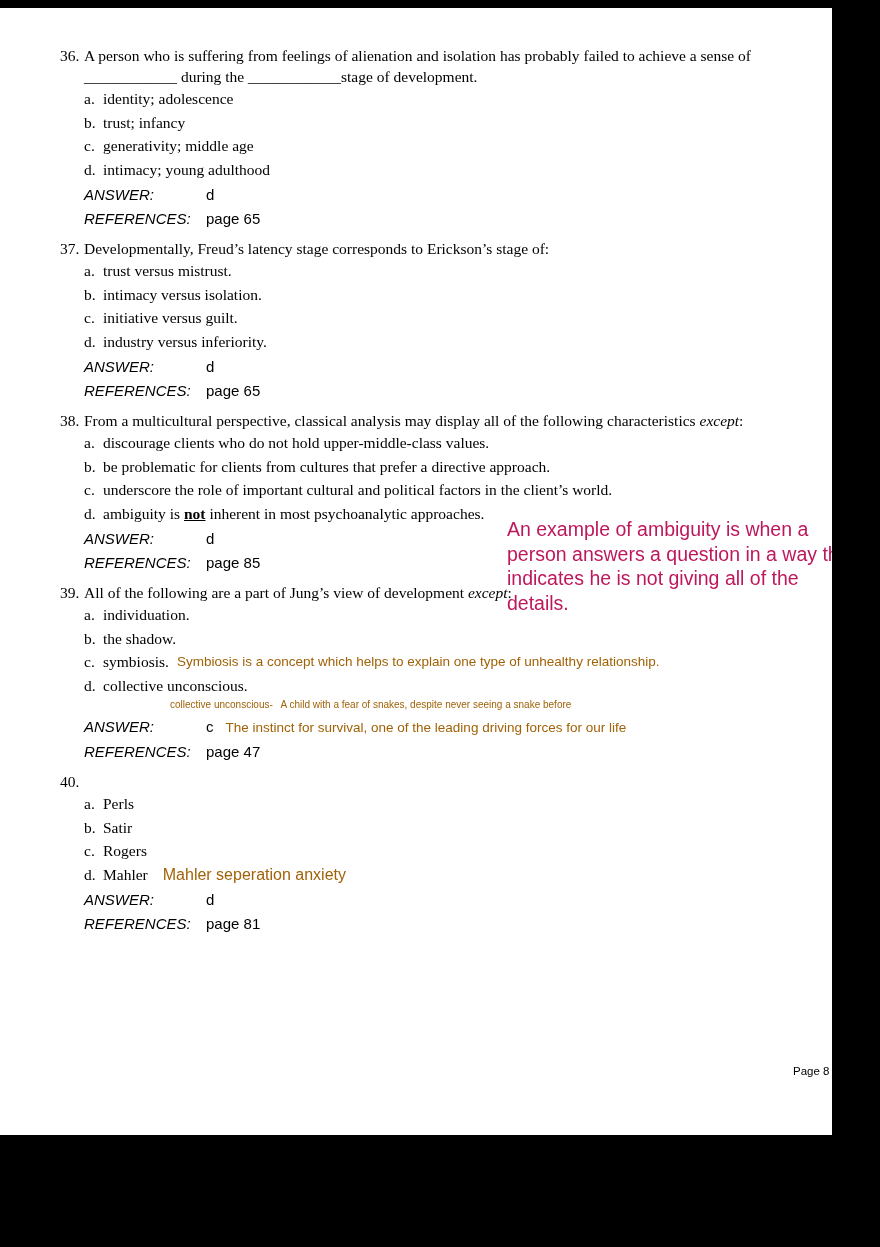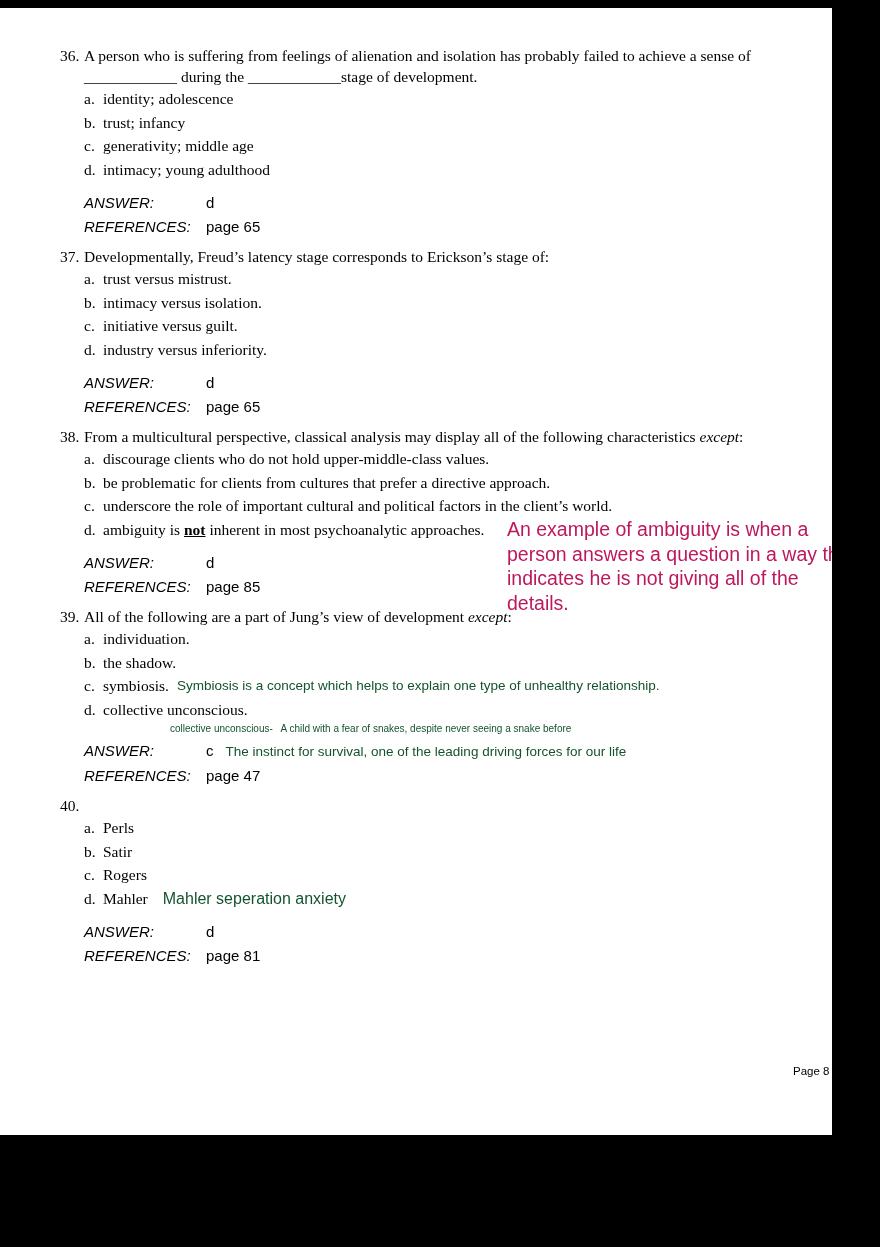--- a/index.html
+++ b/index.html
@@ -37,37 +37,37 @@
   .options { margin-left: 24px; }
   .option {
     display: flex;
     font-size: 15.5px;
     line-height: 23.5px;
   }
   .opt-letter { flex: 0 0 19px; }
   .opt-text { }
   .bold-u { font-weight: bold; text-decoration: underline; }
   .em-bi { font-weight: normal; font-style: italic; }
-  .answer-block { margin-left: 24px; margin-top: 10px; }
+  .answer-block { margin-left: 24px; margin-top: 2px; }
   .answer-block.tight { margin-top: 3px; }
   .meta-row {
     font-family: "Liberation Sans", sans-serif;
     font-size: 15px;
     line-height: 23.5px;
     white-space: pre;
   }
   .meta-label {
     display: inline-block;
     width: 122px;
     font-style: italic;
   }
   .meta-value { font-style: normal; }
   .note {
     font-family: "Liberation Sans", sans-serif;
-    color: #14532d;
+    color: #a16207;
     font-size: 13.5px;
   }
   .note-symbiosis { margin-left: 8px; white-space: nowrap; }
   .note-collective {
     margin-left: 110px;
     line-height: 15px;
     white-space: pre;
     font-size: 10px;
   }
   .note-answer { margin-left: 12px; font-style: normal; }

